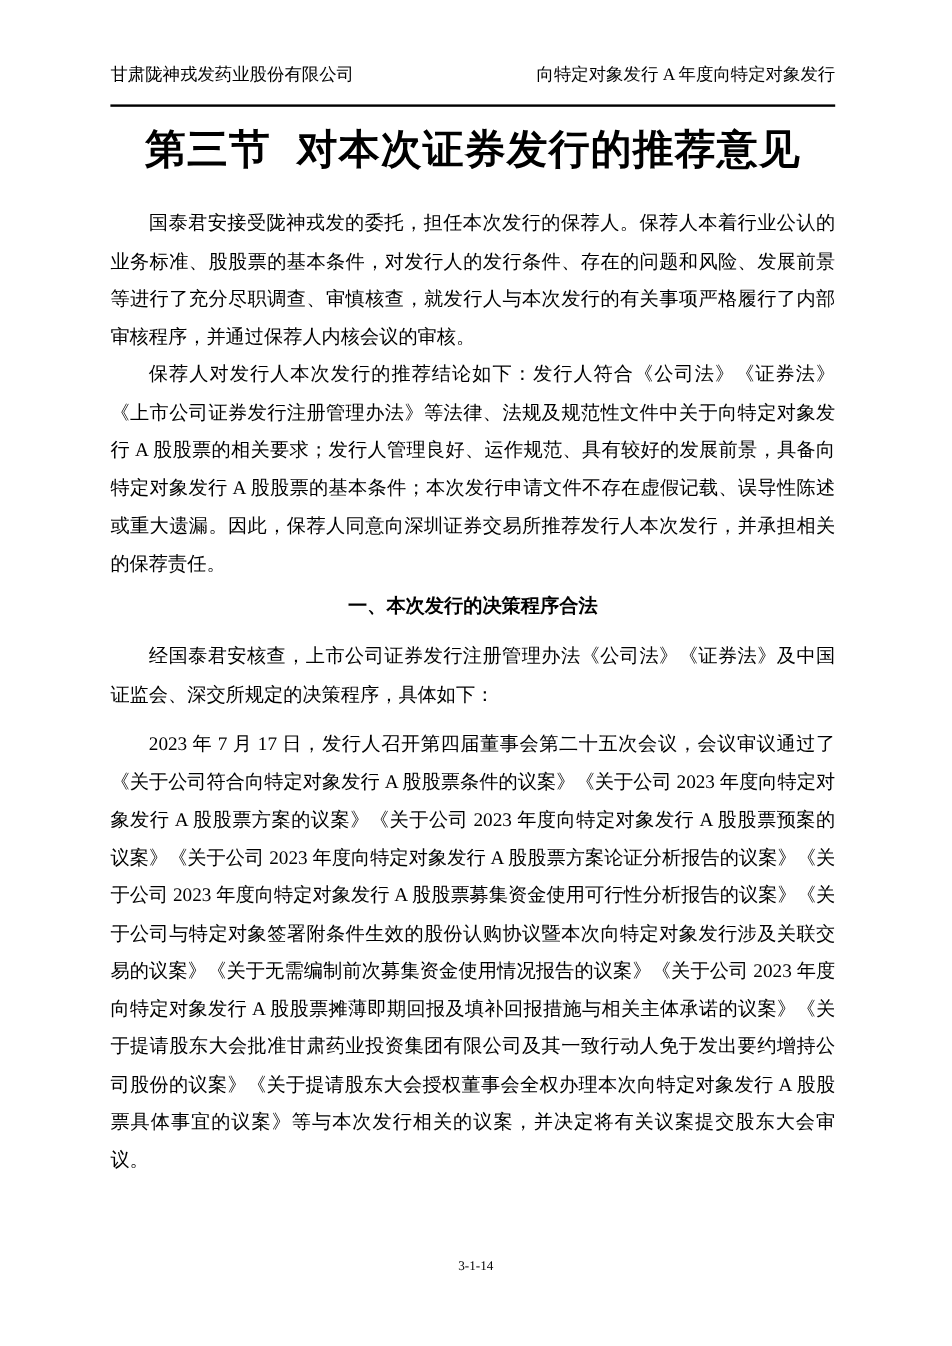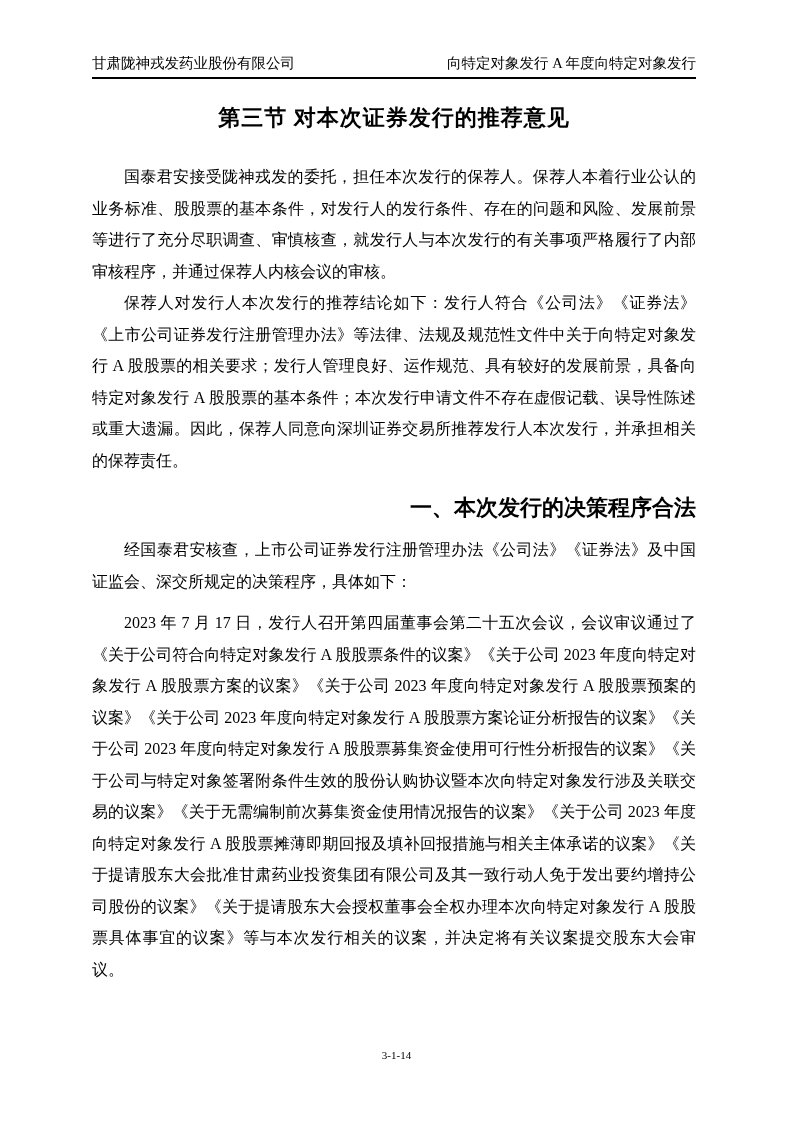--- a/index.html
+++ b/index.html
@@ -18,51 +18,51 @@
     box-sizing: border-box;
     padding: 54px 97px 0 92px;
     overflow: hidden;
   }
   .doc-header {
     display: flex;
     justify-content: space-between;
     align-items: flex-end;
     font-size: 14.5px;
     line-height: 18px;
-    padding-bottom: 5px;
+    padding-bottom: 15px;
     border-bottom: 2px solid #000000;
   }
   .doc-title {
     text-align: center;
-    font-family: Liberation Serif, serif;
+    font-family: Liberation Mono, monospace;
     font-weight: bold;
-    font-size: 22px;
+    font-size: 34px;
     line-height: 34px;
     margin: 22px 0 26px 0;
     letter-spacing: 1px;
   }
   .body-text {
     font-size: 16px;
     line-height: 31.5px;
     text-align: justify;
   }
   .body-text p {
     margin: 0;
     text-indent: 2em;
   }
   .body-text p.spaced {
     margin-top: 10px;
   }
   .section-heading {
     font-family: "Liberation Sans", "DejaVu Sans", sans-serif;
     font-weight: bold;
-    font-size: 22px;
+    font-size: 16px;
     line-height: 24px;
-    margin: 20px 0 14px 0;
-    text-align: right;
+    margin: 8px 0 14px 0;
+    text-align: center;
   }
   .doc-footer {
     position: absolute;
     left: 0;
     right: 0;
     bottom: 58px;
     text-align: center;
     font-size: 11px;
     line-height: 18px;
   }

